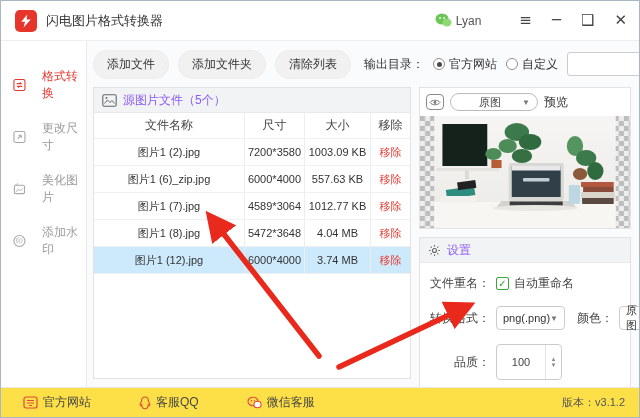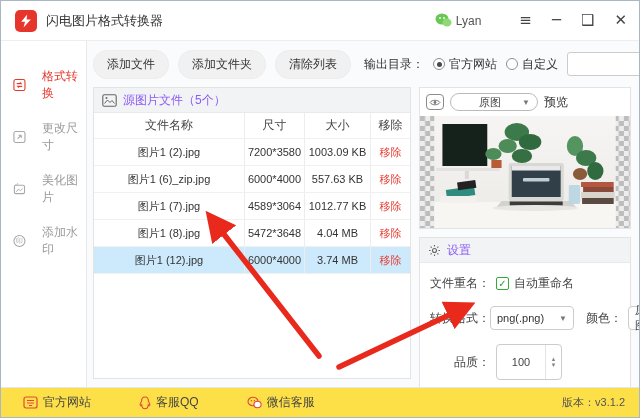--- a/index.html
+++ b/index.html
@@ -59,21 +59,21 @@
   .dd-caret { font-size:8px; color:#777; }
   .preview-img { flex:1; min-height:112px; }
   .preview-img svg { display:block; width:100%; height:112px; }
 
   .settings-panel { flex:1; display:flex; flex-direction:column; }
   .set-body { padding:12px 8px 0 8px; font-size:12px; color:#444; }
   .set-row { display:flex; align-items:center; margin-bottom:14px; }
   .set-label { width:62px; text-align:right; white-space:nowrap; flex:0 0 62px; }
   .checkbox { width:13px; height:13px; border:1px solid #35a835; border-radius:2px; margin:0 5px 0 6px; display:flex; align-items:center; justify-content:center; color:#2ca02c; font-size:10px; cursor:pointer; background:#fff; }
   .rect-dd { border:1px solid #ccc; border-radius:4px; height:24px; background:#fff; display:flex; align-items:center; justify-content:space-between; padding:0 6px; cursor:pointer; font-size:11px; color:#333; }
-  .dd-format { width:88px; margin-left:0;gap:15px; }
+  .dd-format { width:88px; margin-left:6px; }
   .dd-color { width:58px; margin-left:6px; }
   .color-label { margin-left:12px; white-space:nowrap; }
   .spinner { width:66px; margin-left:6px; border:1px solid #ccc; border-radius:4px; height:36px; background:#fff; display:flex; align-items:center; cursor:default; }
   .spin-val { flex:1; text-align:center; font-size:11px; }
   .spin-arrows { width:16px; display:flex; flex-direction:column; align-items:center; border-left:1px solid #e3e3e3; height:100%; justify-content:center; color:#888; }
   .spin-arrows span { font-size:6px; line-height:6px; cursor:pointer; }
 
   
   .footer { height:30px; flex:0 0 30px; background:#fde047; border-top:1px solid #e7e7e7; display:flex; align-items:center; padding:0 14px 0 22px; gap:0; }
   .foot-item { display:flex; align-items:center; gap:5px; color:#444; font-size:12px; cursor:pointer; margin-right:48px; }

